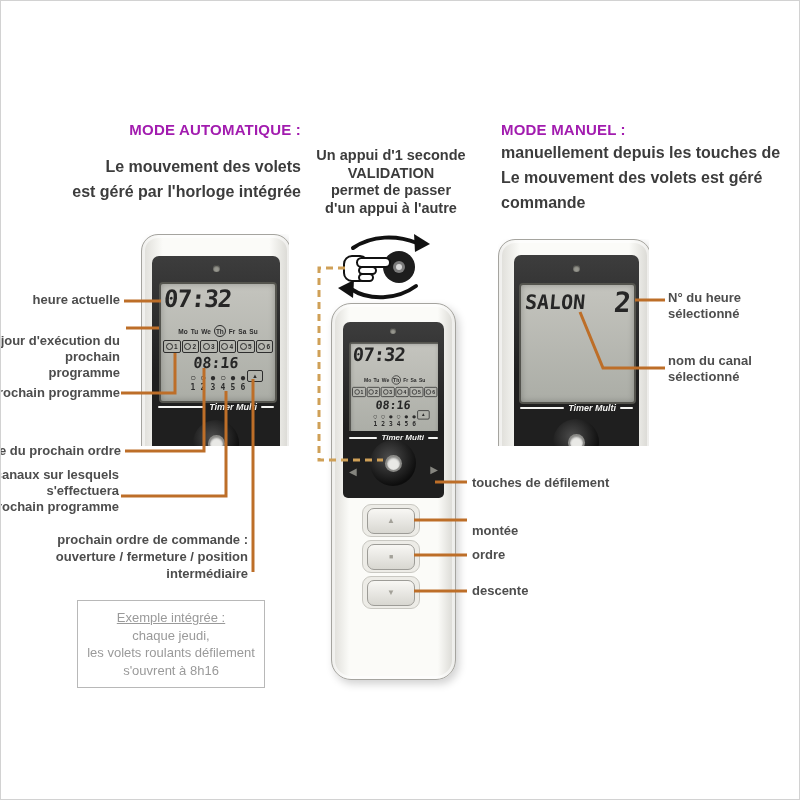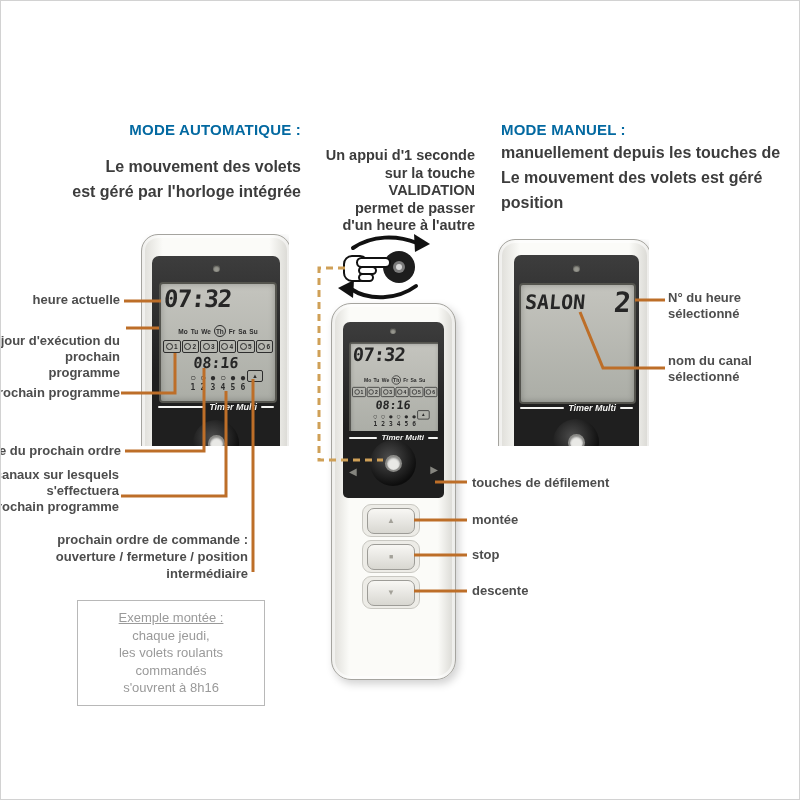--- a/index.html
+++ b/index.html
@@ -1,23 +1,23 @@
 <!DOCTYPE html>
 <html><head>
 <meta charset="utf-8">
 <style>
   html,body{margin:0;padding:0;background:#fff;}
   #stage{position:relative;width:798px;height:798px;border:1px solid #d2d2d2;background:#fff;
          font-family:"Liberation Sans",sans-serif;overflow:hidden;}
   .abs{position:absolute;}
 
   
-  .heading{font-weight:bold;font-size:15px;color:#0369a1;letter-spacing:.2px;}
+  .heading{font-weight:bold;font-size:15px;color:#a21caf;letter-spacing:.2px;}
   .bold-desc{font-weight:bold;font-size:16px;color:#3c3c3c;line-height:25px;}
-  .toggle-txt{font-weight:bold;font-size:14.5px;color:#3c3c3c;line-height:17.5px;text-align:right;}
+  .toggle-txt{font-weight:bold;font-size:14.5px;color:#3c3c3c;line-height:17.5px;text-align:center;}
   .lbl{font-weight:bold;font-size:13px;line-height:16px;color:#4d4d4d;}
   .lbl.r{text-align:right;}
 
   
   .ex-box{border:1px solid #b8b8b8;background:#fff;text-align:center;color:#9a9a9a;
           font-size:13px;line-height:17.5px;padding:8px 4px;}
   .ex-box .t{text-decoration:underline;}
 
   
   .crop{overflow:hidden;}
@@ -81,32 +81,31 @@
   <div class="abs" style="right:498px;top:120px;width:250px;text-align:right;">
     <div class="heading">MODE AUTOMATIQUE :</div>
     <div class="bold-desc" style="margin-top:16px;">
       <div>Le mouvement des volets</div>
       <div>est géré par l'horloge intégrée</div>
     </div>
   </div>
 
   <div class="abs toggle-txt" style="left:306px;top:146px;width:168px;">
     <div>Un appui d'1 seconde</div>
-    <div>sur la touche</div>
     <div>VALIDATION</div>
     <div>permet de passer</div>
-    <div>d'un heure à l'autre</div>
+    <div>d'un appui à l'autre</div>
   </div>
 
   <div class="abs" style="left:500px;top:120px;width:285px;">
     <div class="heading">MODE MANUEL :</div>
     <div class="bold-desc" style="margin-top:2px;">
       <div>manuellement depuis les touches de</div>
       <div>Le mouvement des volets est géré</div>
-      <div>position</div>
+      <div>commande</div>
     </div>
   </div>
 
   <svg class="abs" style="left:336px;top:230px;" width="95" height="72" viewBox="0 0 95 72">
     <path d="M16,17 C35,4 60,4 80,12" fill="none" stroke="#111" stroke-width="4" stroke-linecap="round"></path>
     <polygon points="77,3 93,13 78,21" fill="#111"></polygon>
     <path d="M79,55 C60,69 32,70 14,58" fill="none" stroke="#111" stroke-width="4" stroke-linecap="round"></path>
     <polygon points="17,49 1,57 16,67" fill="#111"></polygon>
     <circle cx="62" cy="36" r="16" fill="#1d1d1d"></circle>
     <circle cx="62" cy="36" r="6" fill="#7c7c7c"></circle>
@@ -345,29 +344,29 @@
     <div>canaux sur lesquels</div>
     <div>s'effectuera</div>
     <div>le prochain programme</div>
   </div>
   <div class="abs lbl r" style="right:551px;top:530px;width:245px;line-height:17px;">
     <div>prochain ordre de commande :</div>
     <div>ouverture / fermeture / position intermédiaire</div>
   </div>
 
   <div class="abs ex-box" style="left:76px;top:599px;width:178px;">
-    <div class="t">Exemple montée :</div>
+    <div class="t">Exemple intégrée :</div>
     <div>chaque jeudi,</div>
-    <div>les volets roulants commandés</div>
+    <div>les volets roulants défilement</div>
     <div>s'ouvrent à 8h16</div>
   </div>
 
   <div class="abs lbl" style="left:471px;top:474px;">touches de défilement</div>
-  <div class="abs lbl" style="left:471px;top:511px;">montée</div>
-  <div class="abs lbl" style="left:471px;top:546px;">stop</div>
+  <div class="abs lbl" style="left:471px;top:522px;">montée</div>
+  <div class="abs lbl" style="left:471px;top:546px;">ordre</div>
   <div class="abs lbl" style="left:471px;top:582px;">descente</div>
   <div class="abs lbl" style="left:667px;top:289px;">
     <div>N° du heure</div>
     <div>sélectionné</div>
   </div>
   <div class="abs lbl" style="left:667px;top:352px;">
     <div>nom du canal</div>
     <div>sélectionné</div>
   </div>
 

